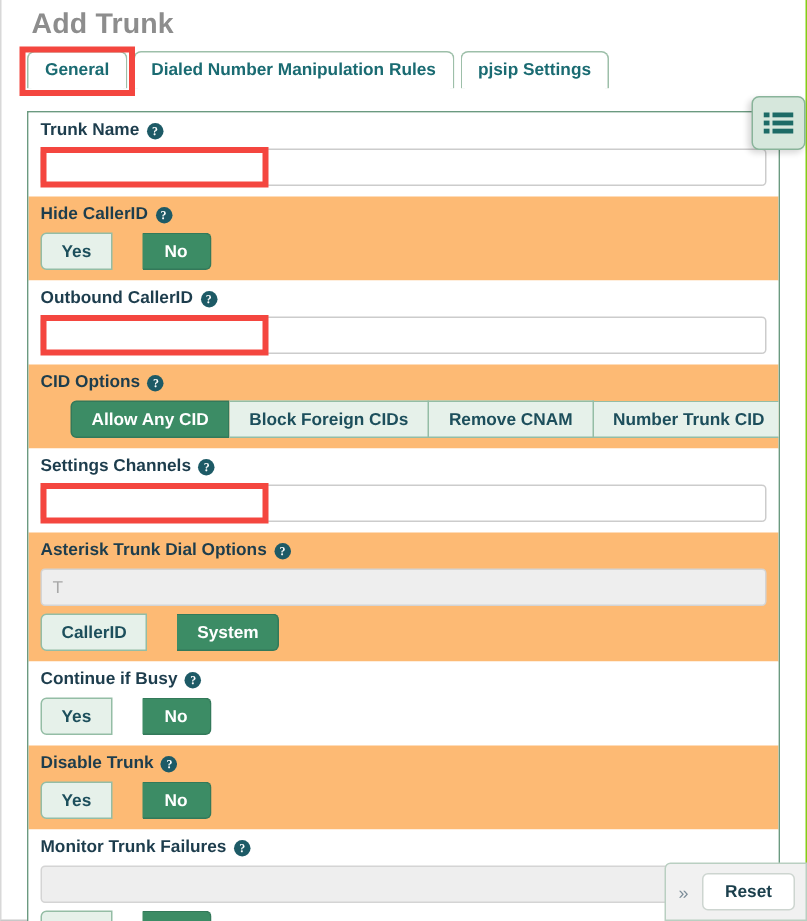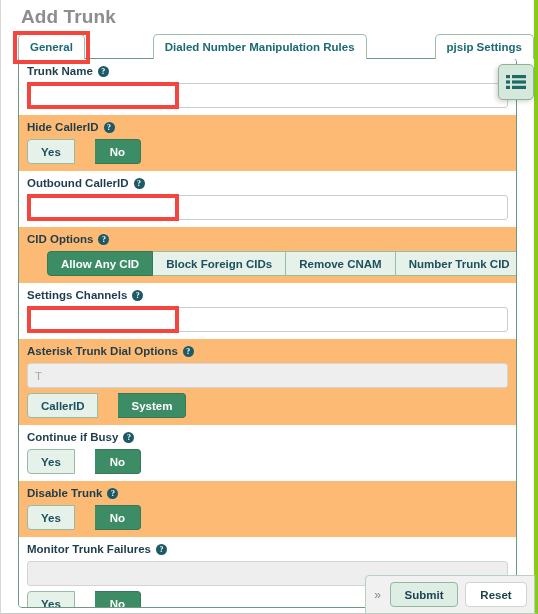--- a/index.html
+++ b/index.html
@@ -7,43 +7,42 @@
     margin: 0; padding: 0;
     width: 538px; height: 614px;
     background: #ffffff;
     font-family: "Liberation Sans", sans-serif;
     overflow: hidden;
   }
   .page {
     position: relative;
     width: 538px; height: 614px;
     background: #ffffff;
-    border-right: 4px solid #84cc16;
+    border-right: 1px solid #84cc16;
     border-bottom: 1px solid #c8c8c8;
     border-left: 1px solid #d8d8d8;
   }
   .page-title {
     font-size: 19px;
     font-weight: bold;
     color: #8d8d8d;
     padding: 5px 0 0 20px;
     letter-spacing: 0.1px;
     line-height: 24px;
   }
 
   
   .tabs {
     position: relative;
-    margin: 4px 0 0 17px;
+    margin: 4px 0 16px 17px;
     height: 26px;
     display: flex;
     align-items: flex-end;
     gap: 4px;
     z-index: 4;
-    justify-content: space-between;
   }
   .tab {
     height: 25px;
     padding: 0 11px;
     display: flex; align-items: center;
     font-size: 11.5px;
     font-weight: bold;
     color: #1a6b72;
     background: #ffffff;
     border: 1px solid #9dbfa9;
@@ -328,21 +327,20 @@
           <div class="tg yes">Yes</div>
           <div class="tg no on">No</div>
         </div>
       </div>
 
     </div>
   </div>
 
   <div class="footer">
     <span class="chev">»</span>
-    <button class="btn">Submit</button>
     <button class="btn reset">Reset</button>
   </div>
 
   <div class="side-tool">
     <svg width="20" height="16" viewBox="0 0 20 16">
       <rect x="0" y="1" width="4" height="3.2" fill="#1d6b66"></rect>
       <rect x="6" y="1" width="14" height="3.2" fill="#1d6b66"></rect>
       <rect x="0" y="6.4" width="4" height="3.2" fill="#1d6b66"></rect>
       <rect x="6" y="6.4" width="14" height="3.2" fill="#1d6b66"></rect>
       <rect x="0" y="11.8" width="4" height="3.2" fill="#1d6b66"></rect>

